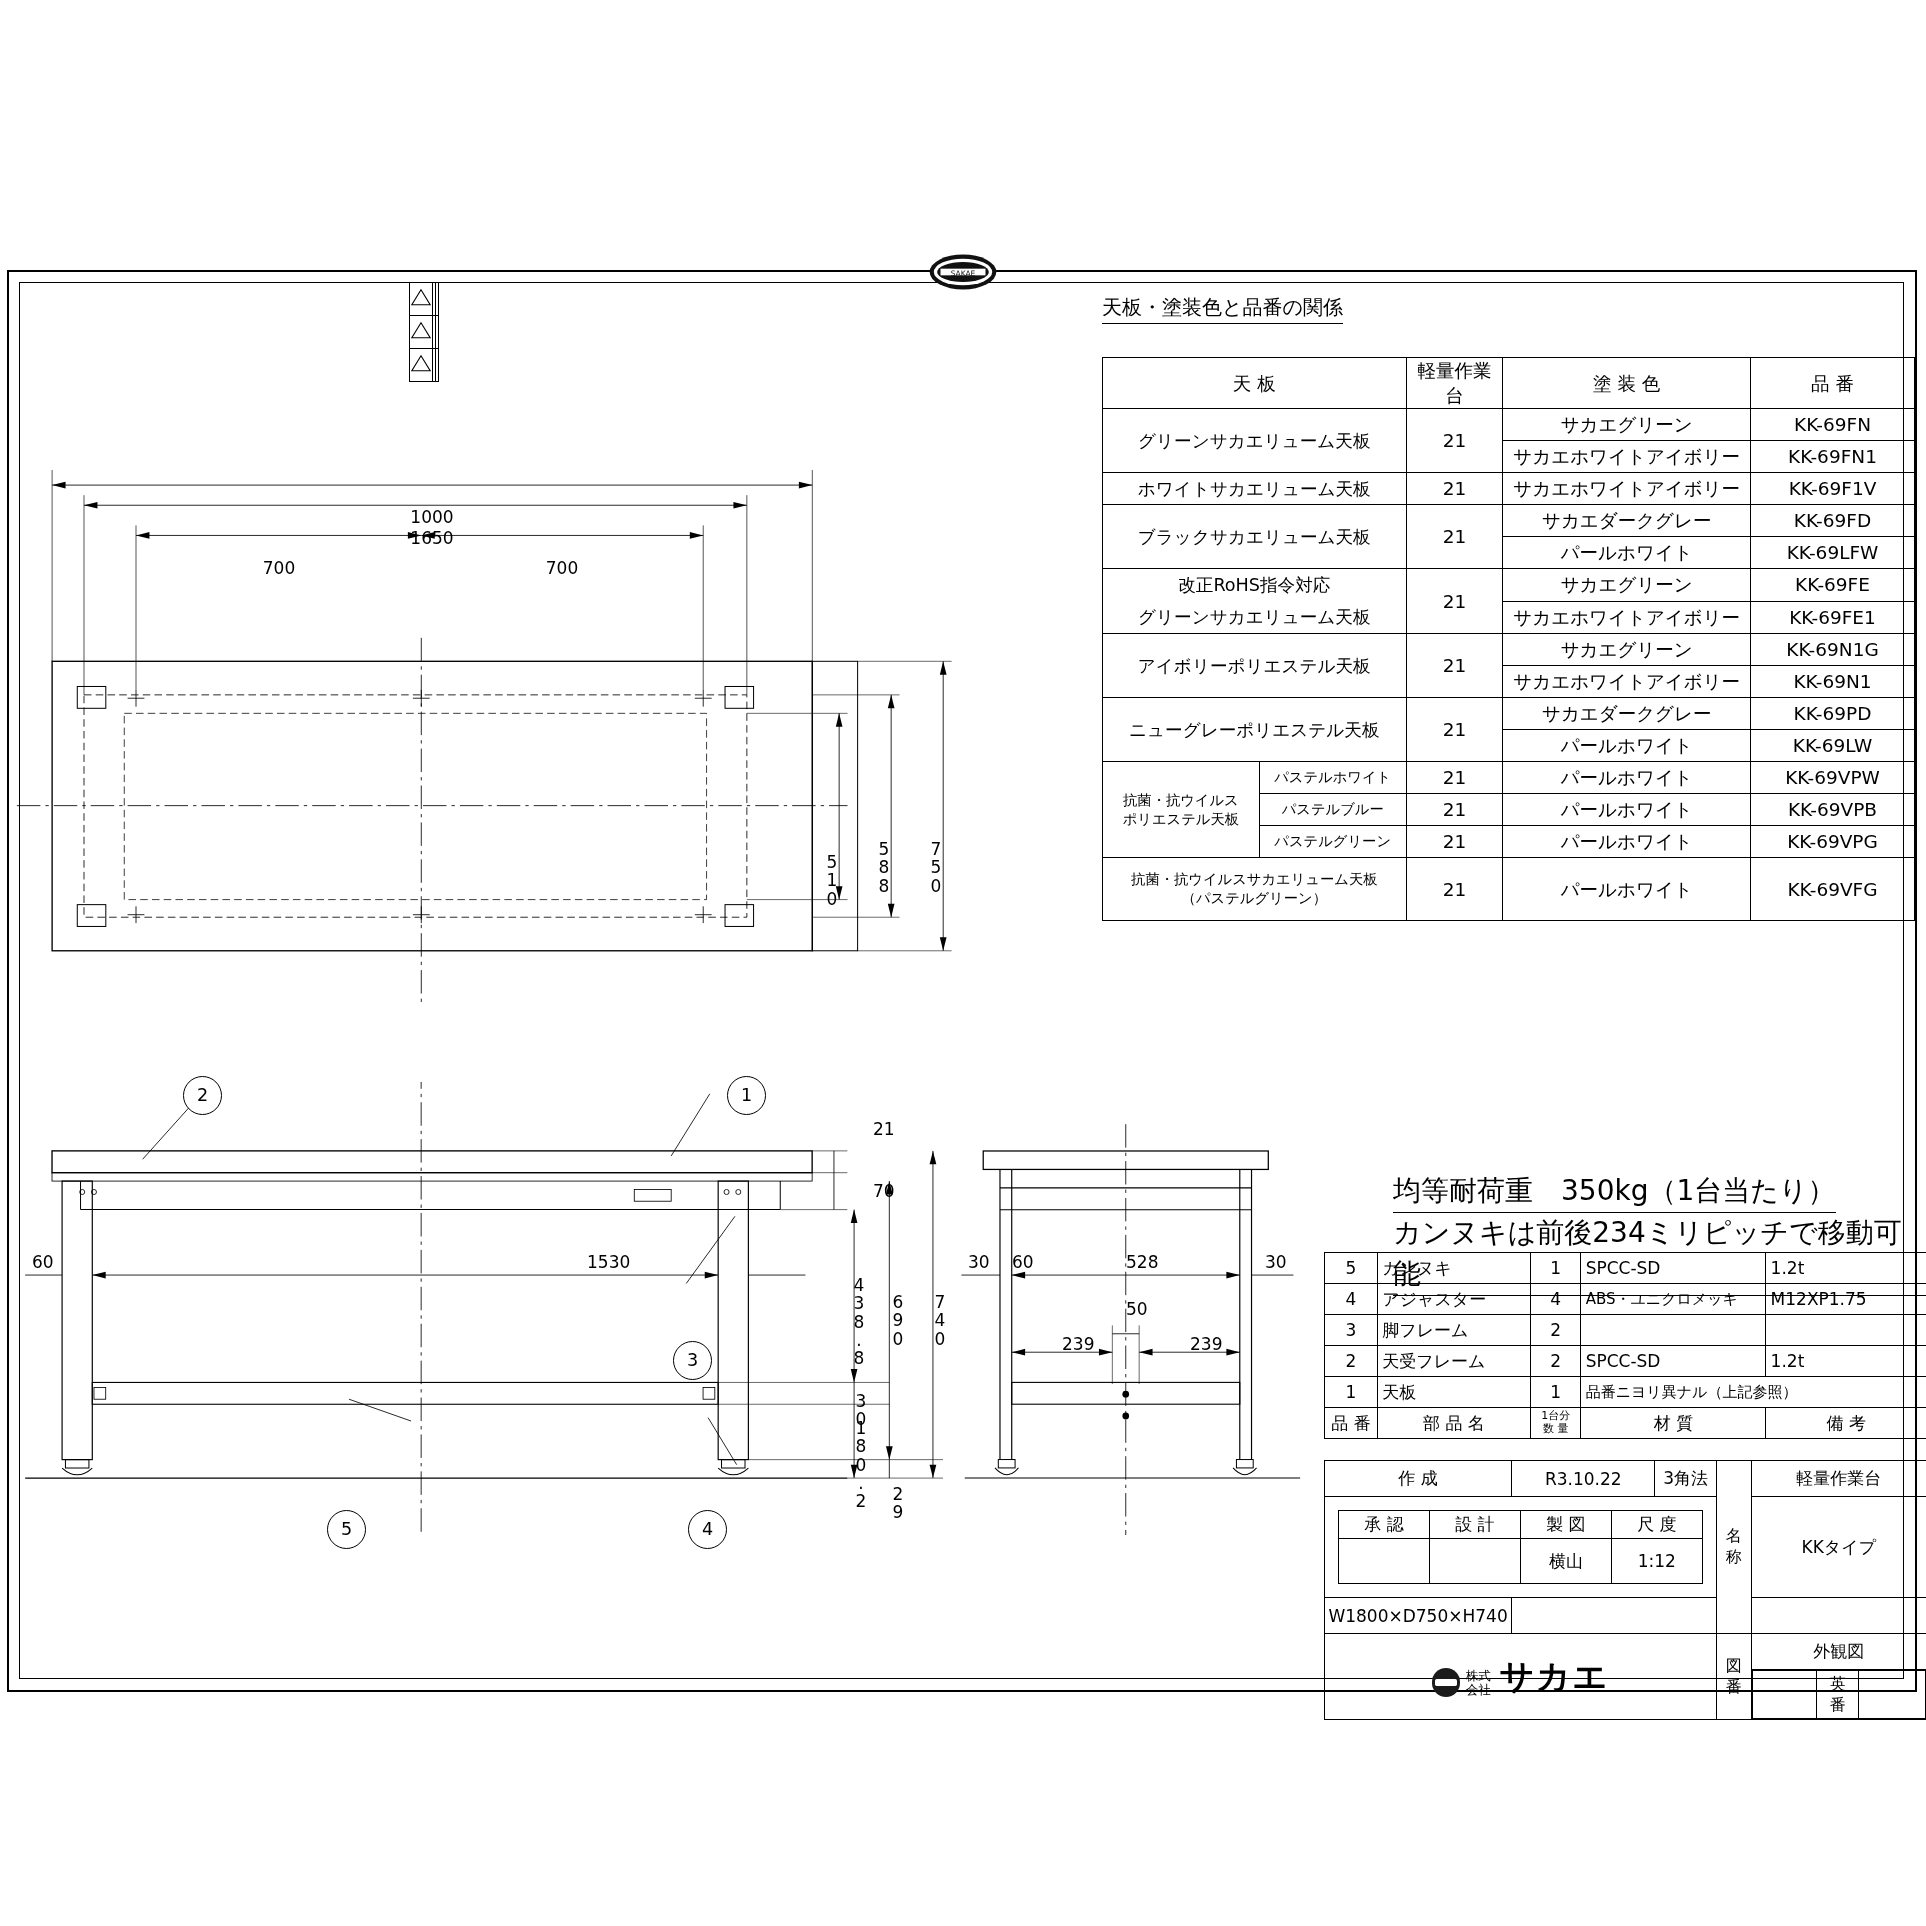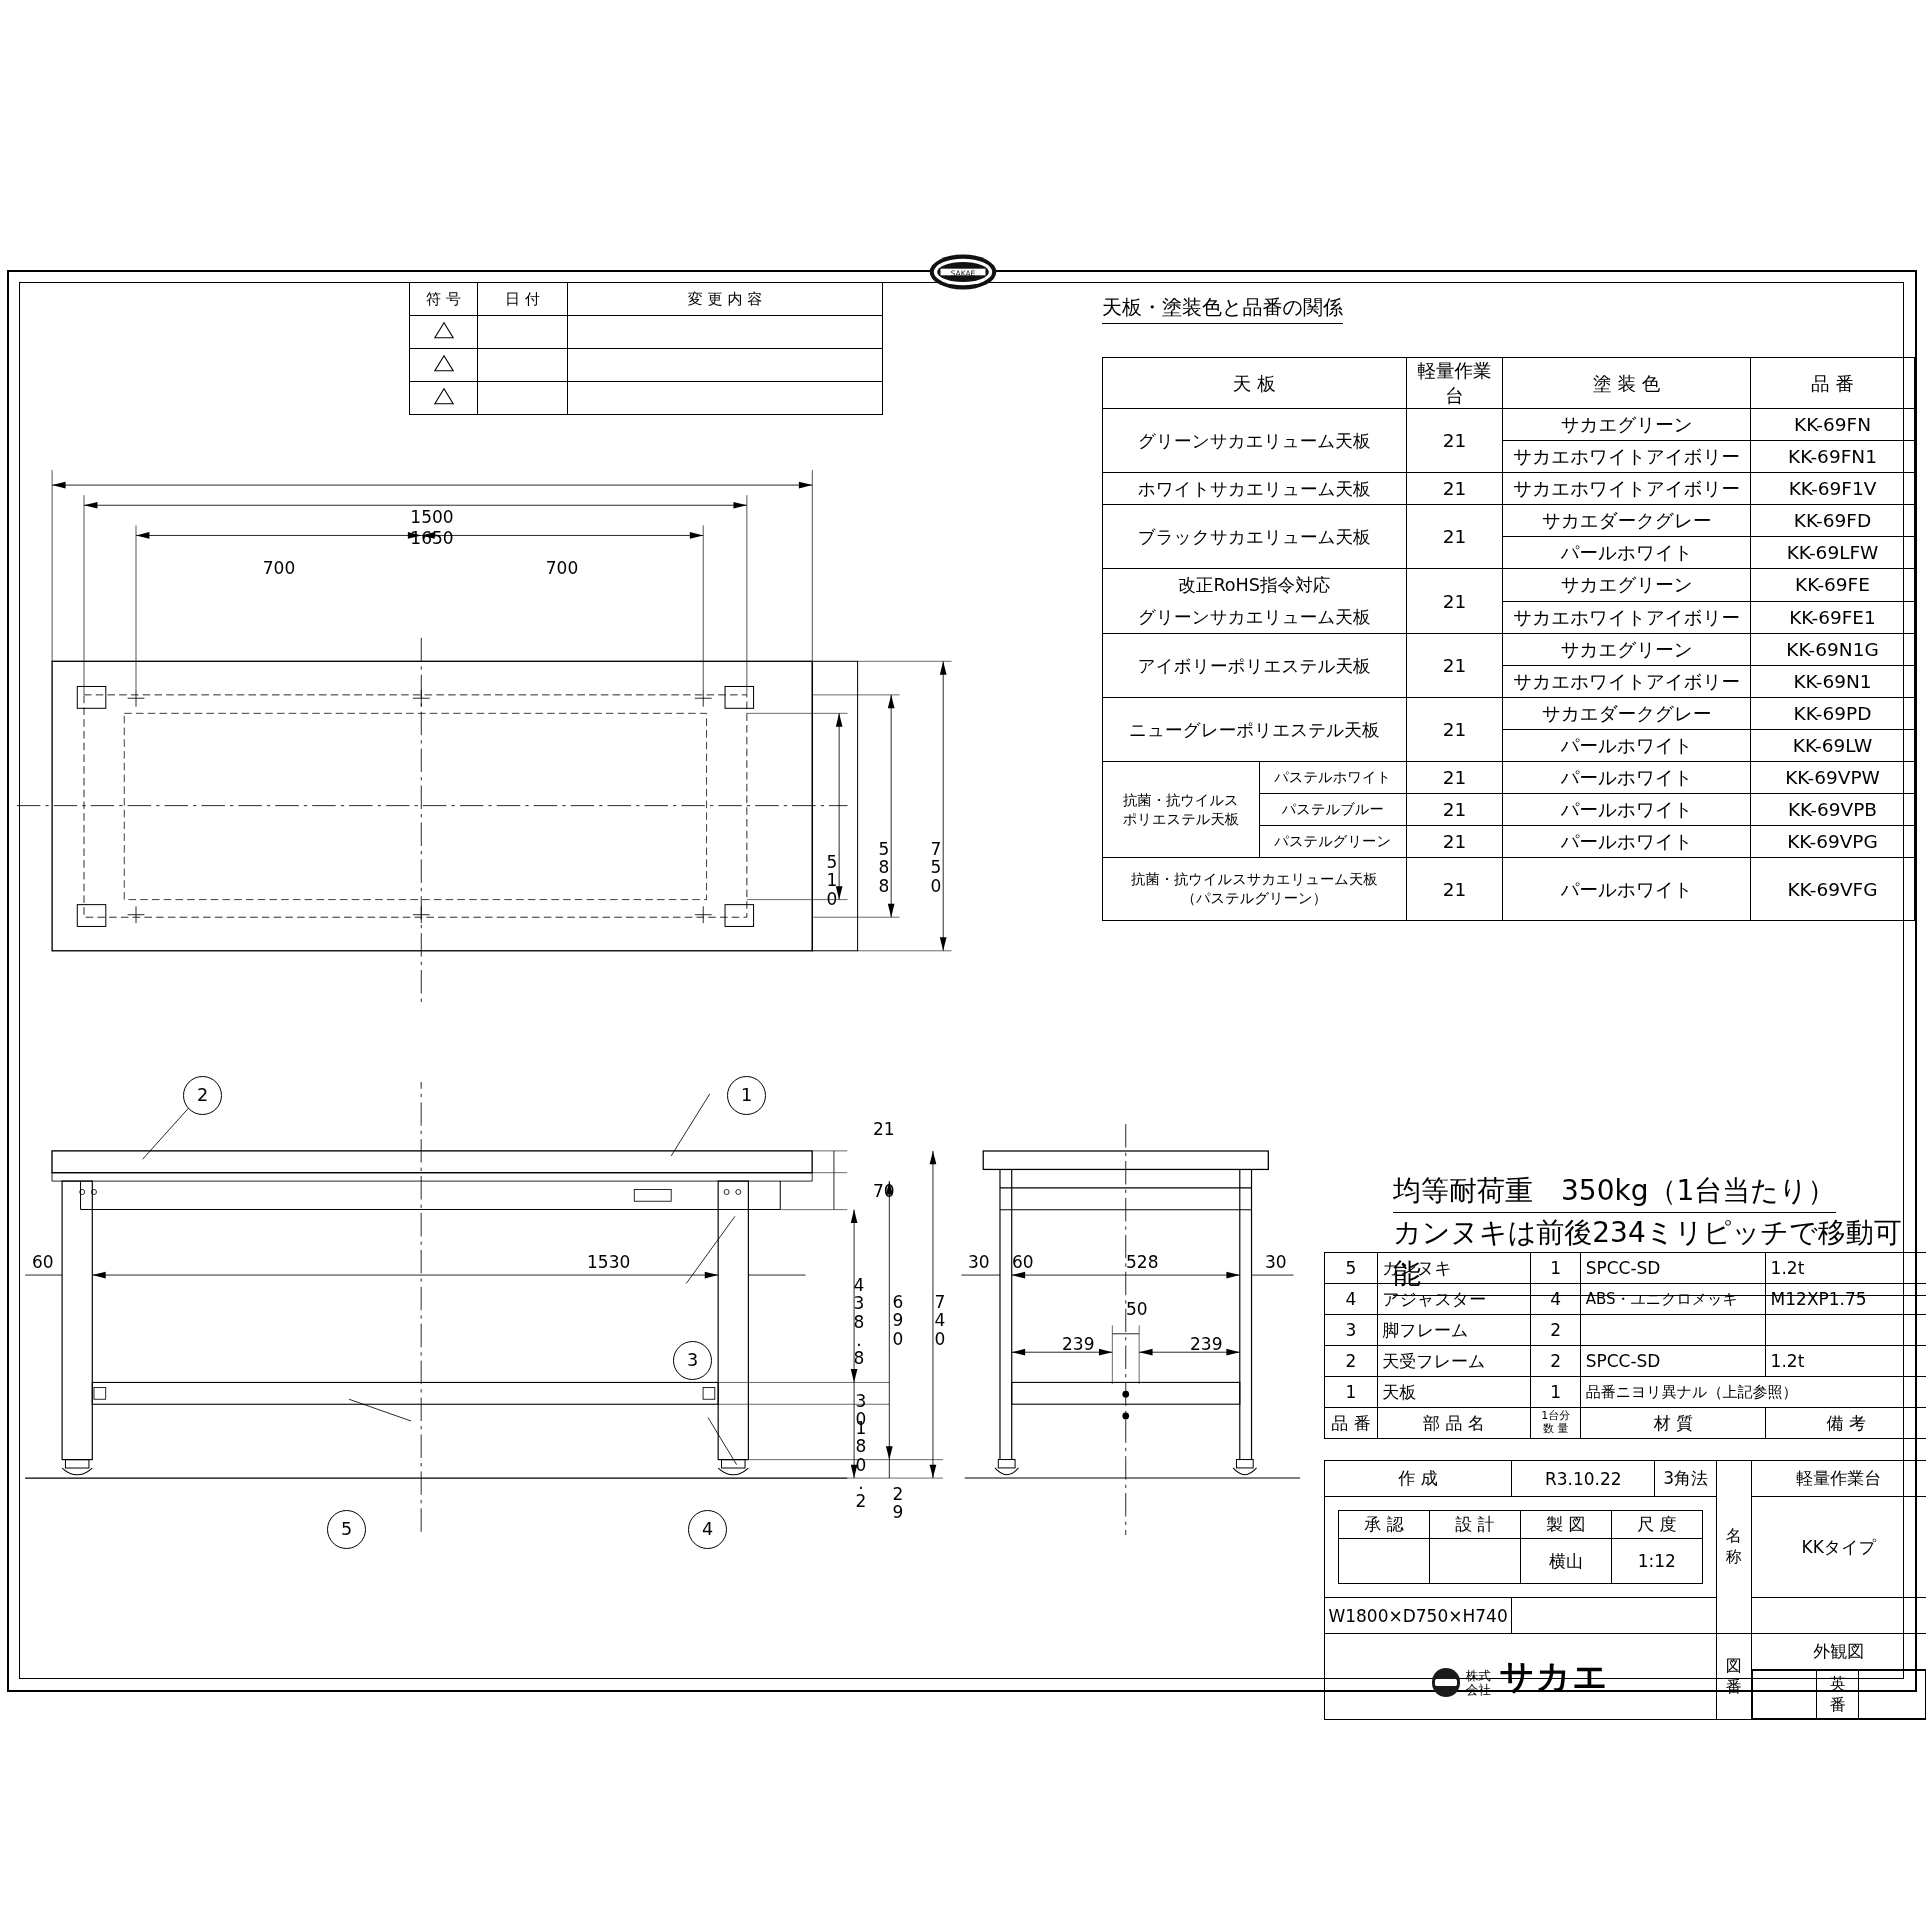--- a/index.html
+++ b/index.html
@@ -51,25 +51,20 @@
       <ellipse cx="43" cy="24" rx="40" ry="21" fill="#111"></ellipse>
       <ellipse cx="43" cy="24" rx="35" ry="16" fill="#fff"></ellipse>
       <ellipse cx="43" cy="24" rx="31" ry="12" fill="#111"></ellipse>
       <rect x="16" y="20" width="54" height="8" fill="#fff"></rect>
       <text x="43" y="29" font-size="9" text-anchor="middle" fill="#111" font-family="DejaVu Sans">SAKAE</text>
     </svg>
   </div>
 
   <table class="revtbl">
     <tbody>
-        <tr>
-      <td style="width:65px">符 号</td>
-      <td style="width:87px">日  付</td>
-      <td style="width:312px">変  更  内  容</td>
-    </tr>
     <tr>
       <td>
         <svg width="20" height="17.6" viewBox="0 0 24 21">
               <polygon points="12,2 23,20 1,20" fill="none" stroke="#000" stroke-width="1.3"></polygon>
             </svg>
       </td>
       <td></td>
       <td></td>
     </tr>
     <tr>
@@ -265,21 +260,21 @@
     <polygon points="1124,228 1120,244 1128,244" fill="#000"></polygon>
       <polygon points="1124,573 1120,557 1128,557" fill="#000"></polygon>
     <line x1="890" y1="290" x2="1010" y2="290" stroke="#000" stroke-width="0.7"></line>
     <line x1="890" y1="512" x2="1010" y2="512" stroke="#000" stroke-width="0.7"></line>
     <line x1="968" y1="268" x2="1072" y2="268" stroke="#000" stroke-width="0.7"></line>
     <line x1="968" y1="533" x2="1072" y2="533" stroke="#000" stroke-width="0.7"></line>
     <line x1="1022" y1="228" x2="1134" y2="228" stroke="#000" stroke-width="0.7"></line>
     <line x1="1022" y1="573" x2="1134" y2="573" stroke="#000" stroke-width="0.7"></line>
   </svg>
 
-  <div class="dim c" style="left:432px;top:507px;transform:translateX(-50%)">1500</div>
+  <div class="dim c" style="left:432px;top:507px;transform:translateX(-50%)">1000</div>
   <div class="dim c" style="left:432px;top:528px;transform:translateX(-50%)">1650</div>
   <div class="dim c" style="left:279px;top:558px;transform:translateX(-50%)">700</div>
   <div class="dim c" style="left:562px;top:558px;transform:translateX(-50%)">700</div>
   <div class="dim" style="left:822px;top:852px;writing-mode:vertical-rl;text-orientation:upright;letter-spacing:-1.7px">510</div>
   <div class="dim" style="left:874px;top:839px;writing-mode:vertical-rl;text-orientation:upright;letter-spacing:-1.7px">588</div>
   <div class="dim" style="left:926px;top:839px;writing-mode:vertical-rl;text-orientation:upright;letter-spacing:-1.7px">750</div>
 
   <svg class="abs" style="left:0;top:1082px;width:990px;height:470px" viewBox="0 0 1180 560" width="990" height="470">
 
     <rect x="62" y="82" width="906" height="26" fill="none" stroke="#000" stroke-width="1.6"></rect>

